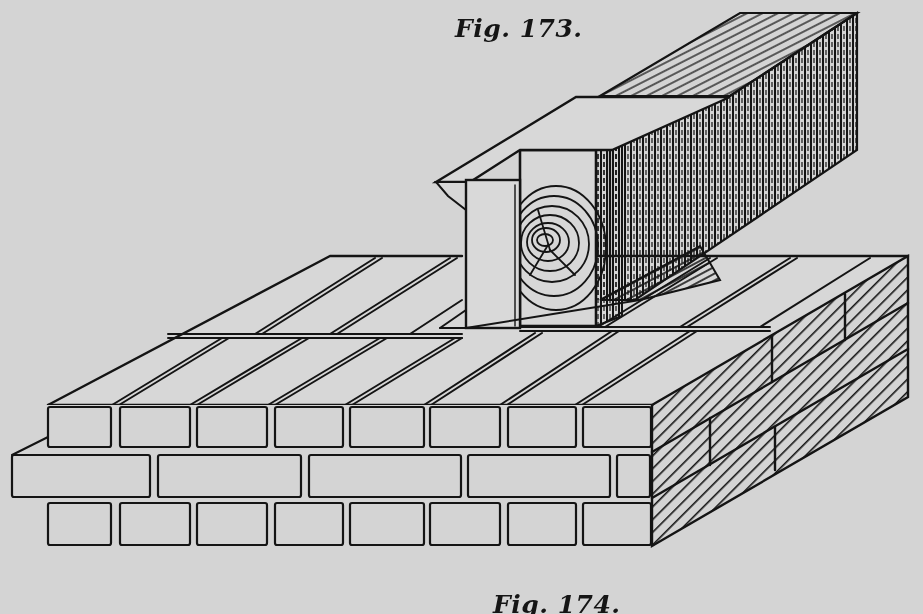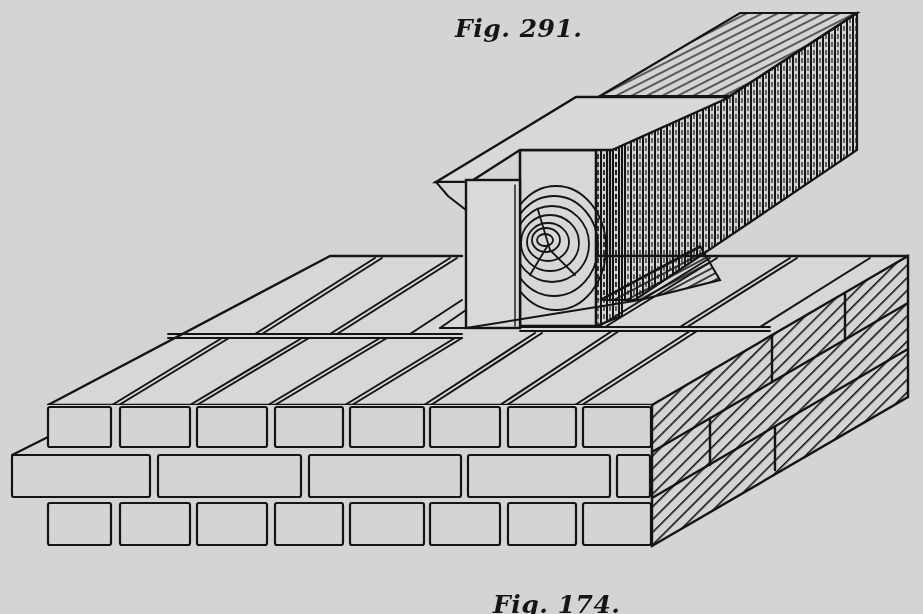--- a/index.html
+++ b/index.html
@@ -24,21 +24,21 @@
     .caption-top { left: 455px; top: 14px; }
     .caption-bottom { left: 493px; top: 590px; }
     svg.figure { position: absolute; left: 0; top: 0; }
     .ink { stroke: #141414; fill: none; stroke-linecap: round; stroke-linejoin: round; }
   </style>
 </head>
 <body>
 
 <div class="page">
 
-  <div class="caption caption-top">Fig. 291.</div>
+  <div class="caption caption-top">Fig. 173.</div>
 
   <svg class="figure" width="923" height="614" viewBox="0 0 923 614">
     <defs>
       <pattern id="hatch" patternUnits="userSpaceOnUse" width="9" height="9" patternTransform="rotate(45)">
         <line x1="0" y1="0" x2="0" y2="9" stroke="#141414" stroke-width="3.2"></line>
       </pattern>
       <pattern id="vgrain" patternUnits="userSpaceOnUse" width="6" height="8">
         <line x1="1" y1="0" x2="1" y2="8" stroke="#141414" stroke-width="2"></line>
         <line x1="4" y1="2" x2="4" y2="7" stroke="#141414" stroke-width="1.2"></line>
       </pattern>

